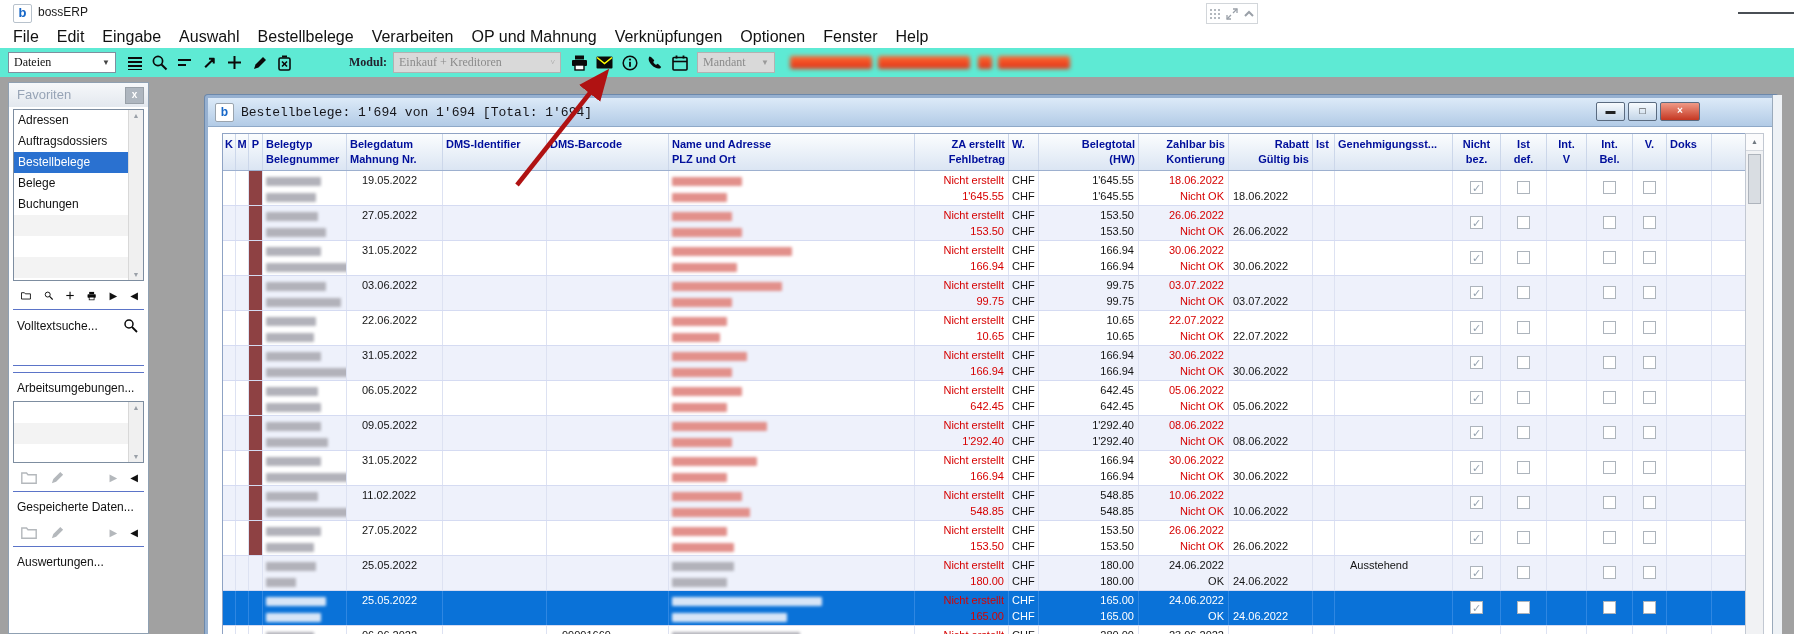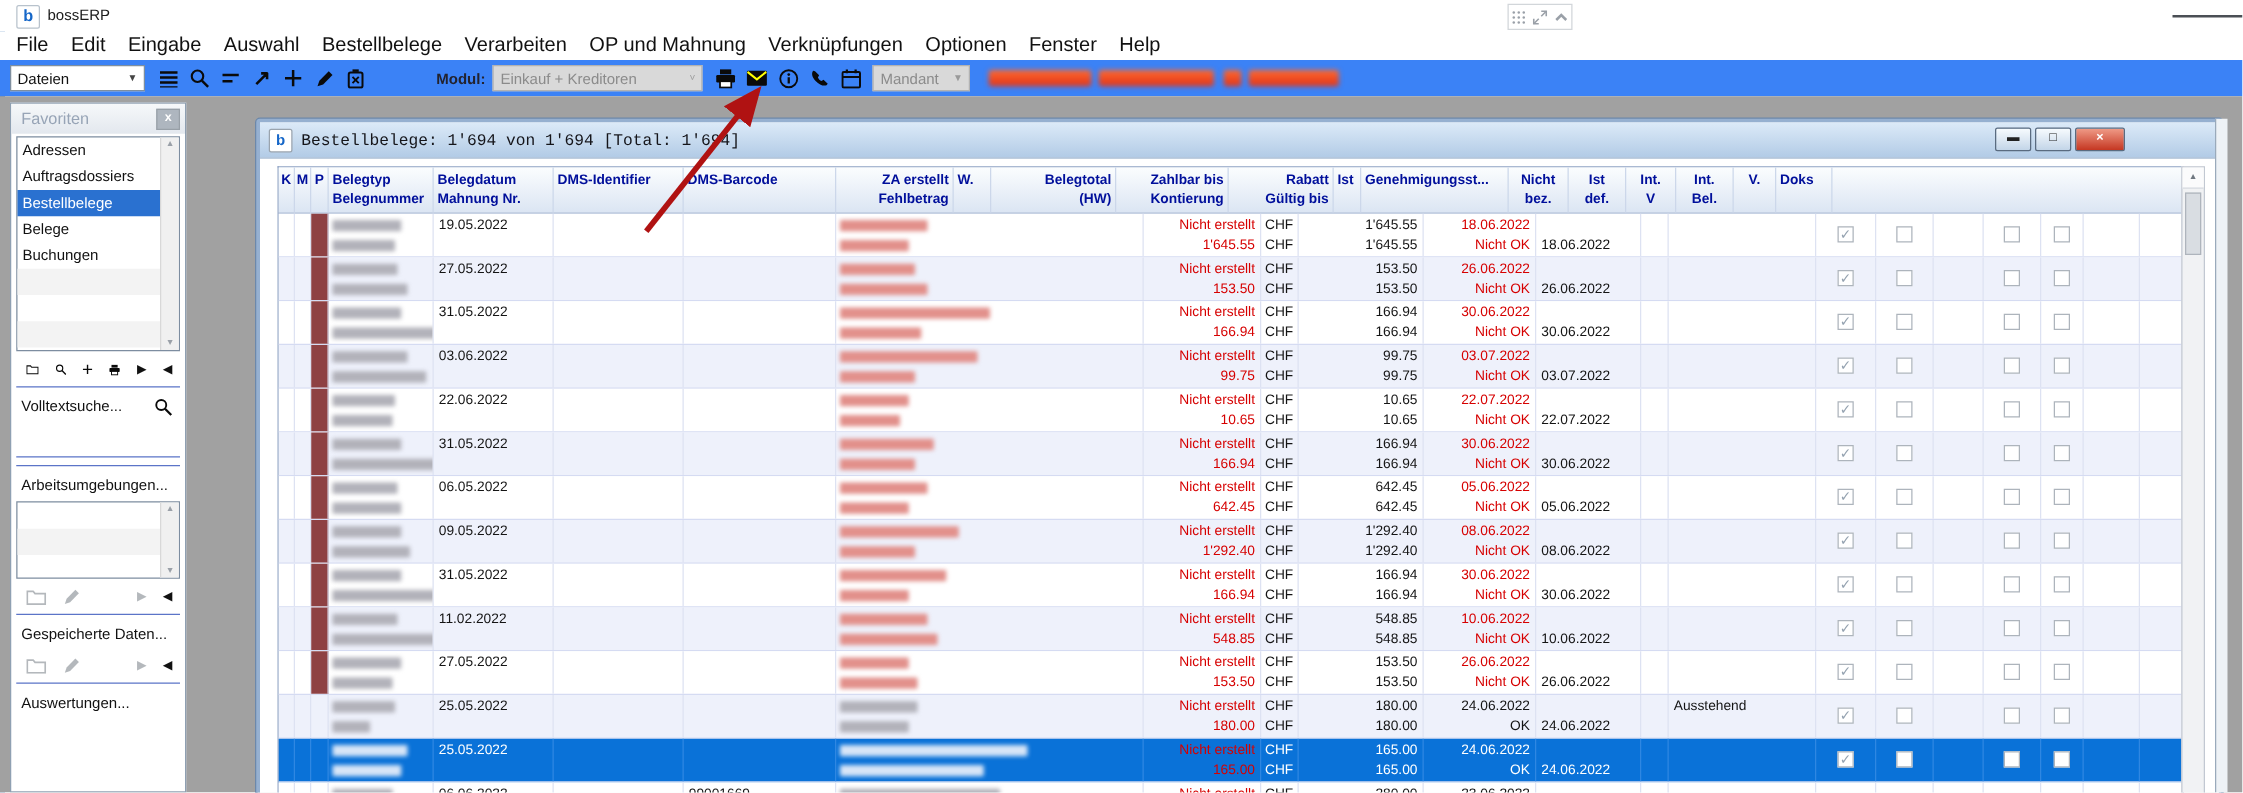--- a/index.html
+++ b/index.html
@@ -10,21 +10,21 @@
   .edge-blue{position:absolute;left:0;top:0;width:4px;height:634px;background:#3f79b7;}
   .app-icon{position:absolute;left:13px;top:4px;width:17px;height:17px;background:#fff;border:1px solid #b8c2cc;
             color:#1667c8;font-weight:bold;font-size:13px;text-align:center;line-height:16px;border-radius:2px;}
   .app-title{position:absolute;left:38px;top:5px;font-size:12px;color:#1a1a1a;}
   .tr-cluster{position:absolute;left:1206px;top:3px;width:50px;height:19px;background:#fff;border:1px solid #d2d6da;
               display:flex;align-items:center;justify-content:space-around;color:#8a9098;}
   .tr-line{position:absolute;left:1738px;top:12px;width:56px;height:2px;background:#4a4f55;}
   .menubar{position:absolute;left:0;top:25px;width:1794px;height:23px;background:#fff;display:flex;align-items:center;padding-left:4px;}
   .menu-item{font-size:16px;color:#111;padding:2px 9px;cursor:default;}
   
-  .toolbar{position:absolute;left:0;top:48px;width:1794px;height:29px;background:#3b82f6;display:flex;align-items:center;padding-left:8px;box-sizing:border-box;}
+  .toolbar{position:absolute;left:0;top:48px;width:1794px;height:29px;background:#5eead4;display:flex;align-items:center;padding-left:8px;box-sizing:border-box;font-family:Liberation Serif, serif;}
   .dd{height:21px;border:1px solid #7f8f9f;background:#fff;display:flex;align-items:center;font-size:12px;
       padding:0 5px;box-sizing:border-box;color:#111;}
   .dd .arr{margin-left:auto;font-size:8px;color:#444;padding-left:6px;}
   .dd.gray{background:#d9d9d9;color:#8b8b8b;border-color:#b2b2b2;}
   .dd.gray .arr{color:#9a9a9a;}
   .tbtn{width:25px;height:23px;display:flex;align-items:center;justify-content:center;color:#0a0a0a;}
   .tlabel{font-size:12px;font-weight:bold;color:#23232e;}
   .tchip{height:13px;border-radius:2px;filter:blur(2px);background:linear-gradient(#ff6a30,#e03318);display:inline-block;}
   
   .mdi{position:absolute;left:0;top:77px;width:1794px;height:557px;background:#a1a1a1;}
@@ -41,21 +41,21 @@
   .lb-item.dim{background:#ececec;}
   .lb-item.stripe.alt{background:#f3f3f3;}
   .lb-scroll{position:absolute;right:0;top:0;bottom:0;width:15px;background:#f0f0f0;border-left:1px solid #d8d8d8;
              display:flex;flex-direction:column;justify-content:space-between;align-items:center;color:#9aa0a8;font-size:7px;padding:2px 0;box-sizing:border-box;}
   .iconrow{display:flex;align-items:center;gap:13px;padding:7px 10px 6px 12px;color:#111;}
   .iconrow .spacer{margin-left:auto;}
   .tri{font-size:10px;color:#111;line-height:10px;}
   .dimmed{color:#b4b8bc;}
   .blueline{border:none;border-top:1px solid #5b74c8;margin:0 4px;}
   .sb-label{font-size:12px;color:#111;padding:8px 8px 4px 8px;white-space:nowrap;}
-  .vts-row{display:flex;padding:8px 10px 2px 8px;font-size:12px;color:#111;}
+  .vts-row{display:flex;align-items:center;padding:8px 10px 2px 8px;font-size:12px;color:#111;}
   .vts-row .sicon{margin-left:auto;color:#111;}
   
   .window{position:absolute;left:205px;top:18px;width:1567px;height:600px;border:3px solid #96b0d0;
           box-shadow:0 0 0 1px #6c88aa;background:#fff;border-radius:3px 3px 0 0;box-sizing:content-box;}
   .wtitle{height:28px;background:linear-gradient(#dceaf8,#b2cbe6);border-bottom:1px solid #8fa9c8;
           display:flex;align-items:center;padding-left:7px;position:relative;}
   .w-icon{width:17px;height:17px;background:#fff;border:1px solid #9aa4ae;color:#1667c8;font-weight:bold;
           font-size:12px;text-align:center;line-height:16px;margin-right:7px;border-radius:2px;}
   .w-title-text{font-size:13px;color:#15151a;font-family:Liberation Mono, monospace;}
   .wbtns{position:absolute;right:75px;top:4px;display:flex;gap:3px;}
@@ -77,21 +77,21 @@
   .cell{flex:0 0 auto;box-sizing:border-box;border-right:1px solid #dde2f2;overflow:hidden;padding-top:1px;position:relative;}
   .col0{width:13px}.col1{width:13px}.col2{width:14px}.col3{width:84px}.col4{width:96px}.col5{width:104px}
   .col6{width:122px}.col7{width:246px}.col8{width:94px}.col9{width:30px}.col10{width:100px}.col11{width:90px}
   .col12{width:84px}.col13{width:22px}.col14{width:118px}.col15{width:48px}.col16{width:46px}.col17{width:40px}
   .col18{width:46px}.col19{width:34px}.col20{width:45px}.col21{flex:1 1 auto;border-right:none;}
   .l1,.l2{height:16px;line-height:16px;font-size:11px;white-space:nowrap;}
   .t{color:#141414;}
   .red{color:#d60000;}
   .grow.sel .t{color:#fff;}
   .ar{text-align:right;padding-right:4px;}
-  .cell.col4 .l1,.cell.col6 .l1,.cell.col14 .l1{padding-left:4px;}
+  .cell.col4 .l1,.cell.col6 .l1,.cell.col14 .l1{padding-left:4px;margin-left:11px;}
   .cell.col9 .l1,.cell.col9 .l2{padding-left:3px;}
   .cell.col12 .l2{padding-left:4px;}
   .cell.col2.baron{background:#8e4143;}
   .grow.sel .cell{border-right-color:#2f87e2;}
   .chip{display:inline-block;height:9px;border-radius:1px;filter:blur(1.6px);margin-left:3px;vertical-align:middle;}
   .tone-gray{background:#b2b2ba;}
   .tone-red{background:#e2908b;}
   .tone-white{background:#d7e5f7;}
   .cell.col15,.cell.col16,.cell.col18,.cell.col19{text-align:center;}
   .cb{width:13px;height:13px;border:1px solid #adb4bc;background:#fff;display:inline-block;margin-top:9px;
@@ -387,20 +387,24 @@
               <div class="hl2">Mahnung Nr.</div>
             </div>
             <div class="hcell col5 h-l">
               <div class="hl1">DMS-Identifier</div>
               <div class="hl2"></div>
             </div>
             <div class="hcell col6 h-l">
               <div class="hl1">DMS-Barcode</div>
               <div class="hl2"></div>
             </div>
+            <div class="hcell col7 h-l">
+              <div class="hl1">Name und Adresse</div>
+              <div class="hl2">PLZ und Ort</div>
+            </div>
             <div class="hcell col8 h-r">
               <div class="hl1">ZA erstellt</div>
               <div class="hl2">Fehlbetrag</div>
             </div>
             <div class="hcell col9 h-l">
               <div class="hl1">W.</div>
               <div class="hl2"></div>
             </div>
             <div class="hcell col10 h-r">
               <div class="hl1">Belegtotal</div>

